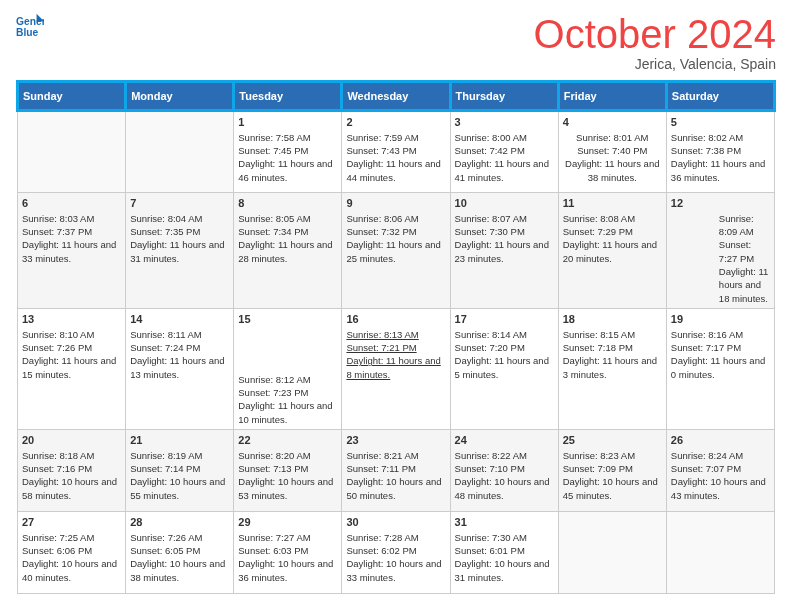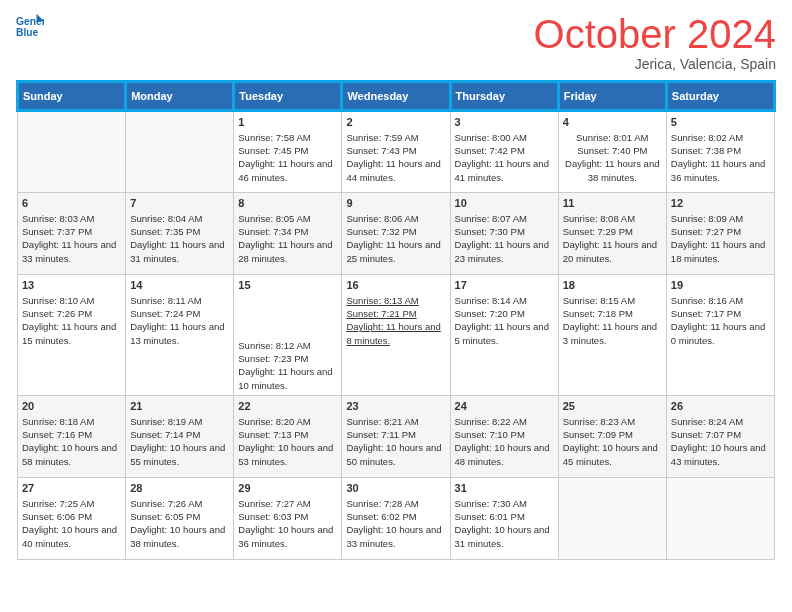--- a/index.html
+++ b/index.html
@@ -189,21 +189,21 @@
 Daylight: 11 hours and 23 minutes.</div>
           </td>
           <td>
             <span class="day-num">11</span>
             <div class="day-info" style="white-space: pre-line;">Sunrise: 8:08 AM
 Sunset: 7:29 PM
 Daylight: 11 hours and 20 minutes.</div>
           </td>
           <td>
             <span class="day-num">12</span>
-            <div class="day-info" style="white-space: pre-line;">Sunrise: 8:09 AM
+            <div class="day-info" style="white-space: pre-line; margin-left: 48px;">Sunrise: 8:09 AM
 Sunset: 7:27 PM
 Daylight: 11 hours and 18 minutes.</div>
           </td>
         </tr>
         <tr class="row-white">
           <td>
             <span class="day-num">13</span>
             <div class="day-info" style="white-space: pre-line;">Sunrise: 8:10 AM
 Sunset: 7:26 PM
 Daylight: 11 hours and 15 minutes.</div>

